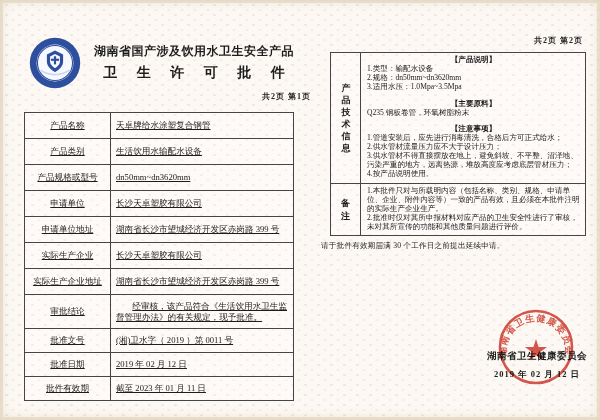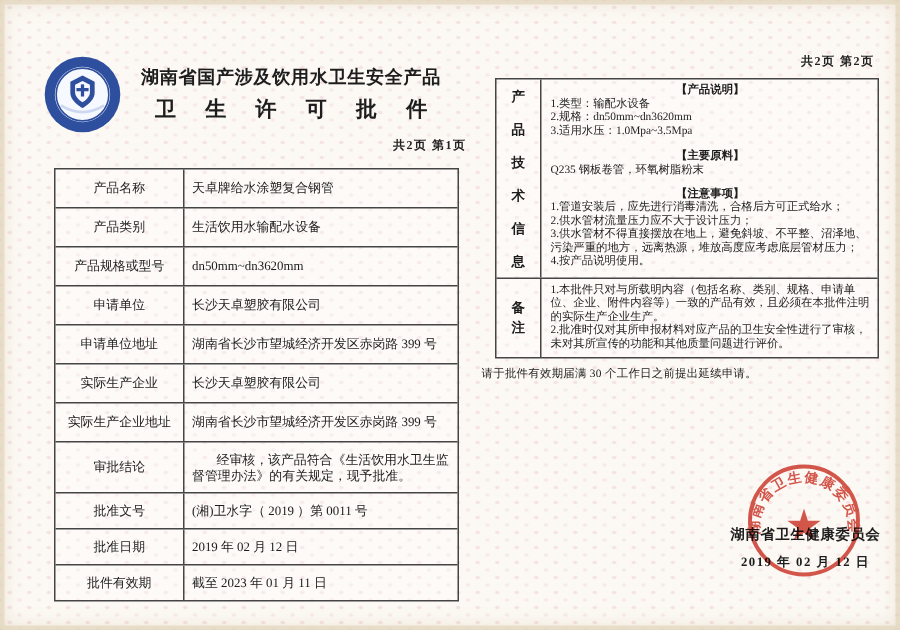--- a/index.html
+++ b/index.html
@@ -18,36 +18,36 @@
   }
   
   .logo{position:absolute;left:28px;top:36px;width:54px;height:54px;}
   .titleblock{position:absolute;left:86px;top:43px;width:216px;text-align:center;}
   .title1{font-size:12px;font-weight:700;white-space:nowrap;letter-spacing:.5px;}
   .title2{font-size:14px;font-weight:700;letter-spacing:8px;padding-left:8px;margin-top:4px;white-space:nowrap;}
   .pageind{position:absolute;font-size:8px;font-weight:700;letter-spacing:1px;color:#222;}
   .pageind1{left:164px;top:91px;width:147px;text-align:right;}
   .pageind2{left:455px;top:35px;width:128px;text-align:right;}
   
-  .table1{position:absolute;left:36px;top:112px;width:268px;border:1px solid #454545;background:rgba(255,255,255,.25);}
+  .table1{position:absolute;left:24px;top:112px;width:268px;border:1px solid #454545;background:rgba(255,255,255,.25);text-decoration:underline;}
   .t1row{display:flex;}
   .t1row + .t1row{border-top:1px solid #454545;}
   .t1label{width:86px;flex:0 0 86px;display:flex;align-items:center;justify-content:center;
            font-size:8.6px;text-align:center;border-right:1px solid #454545;padding:1px 2px;box-sizing:border-box;}
   .t1value{flex:1;display:flex;align-items:center;font-size:8.6px;line-height:10.5px;padding:2px 5px;box-sizing:border-box;}
   .h25{min-height:25px;} .h33{min-height:33px;} .h23{min-height:23px;}
   .conclusion .t1value span{display:block;text-indent:1.9em;}
   
   .rightcol{position:absolute;left:330px;top:52px;width:256px;}
   .table2{border:1px solid #454545;display:flex;flex-direction:column;background:rgba(255,255,255,.25);}
   .t2section{display:flex;}
   .t2section + .t2section{border-top:1px solid #454545;}
   .t2label{flex:0 0 29px;width:29px;border-right:1px solid #454545;display:flex;align-items:center;justify-content:center;}
   .t2label span{display:block;width:10px;font-size:9px;font-weight:700;word-break:break-all;text-align:center;}
-  .lab-tech span{line-height:22px;}
+  .lab-tech span{line-height:12px;text-align:right;}
   .lab-note span{line-height:13px;}
   .t2content{flex:1;padding:3px 5px 4px 6px;font-size:7.6px;line-height:8.9px;}
   .t2group + .t2group{margin-top:8px;}
   .t2heading{font-weight:700;text-align:center;}
   .footnote{margin:5px 0 0 -9px;font-size:7.6px;letter-spacing:.2px;font-family:Liberation Serif, serif;}
   
   .issuerblock{position:absolute;left:478px;top:350px;width:118px;text-align:center;z-index:1;}
   .issuer-name{font-size:9.5px;font-weight:700;letter-spacing:.5px;white-space:nowrap;}
   .issuer-date{font-size:8.5px;font-weight:700;letter-spacing:1px;margin-top:6px;white-space:nowrap;}
   .sealsvg{position:absolute;left:486px;top:297px;width:100px;height:100px;z-index:2;opacity:.85;mix-blend-mode:multiply;}

